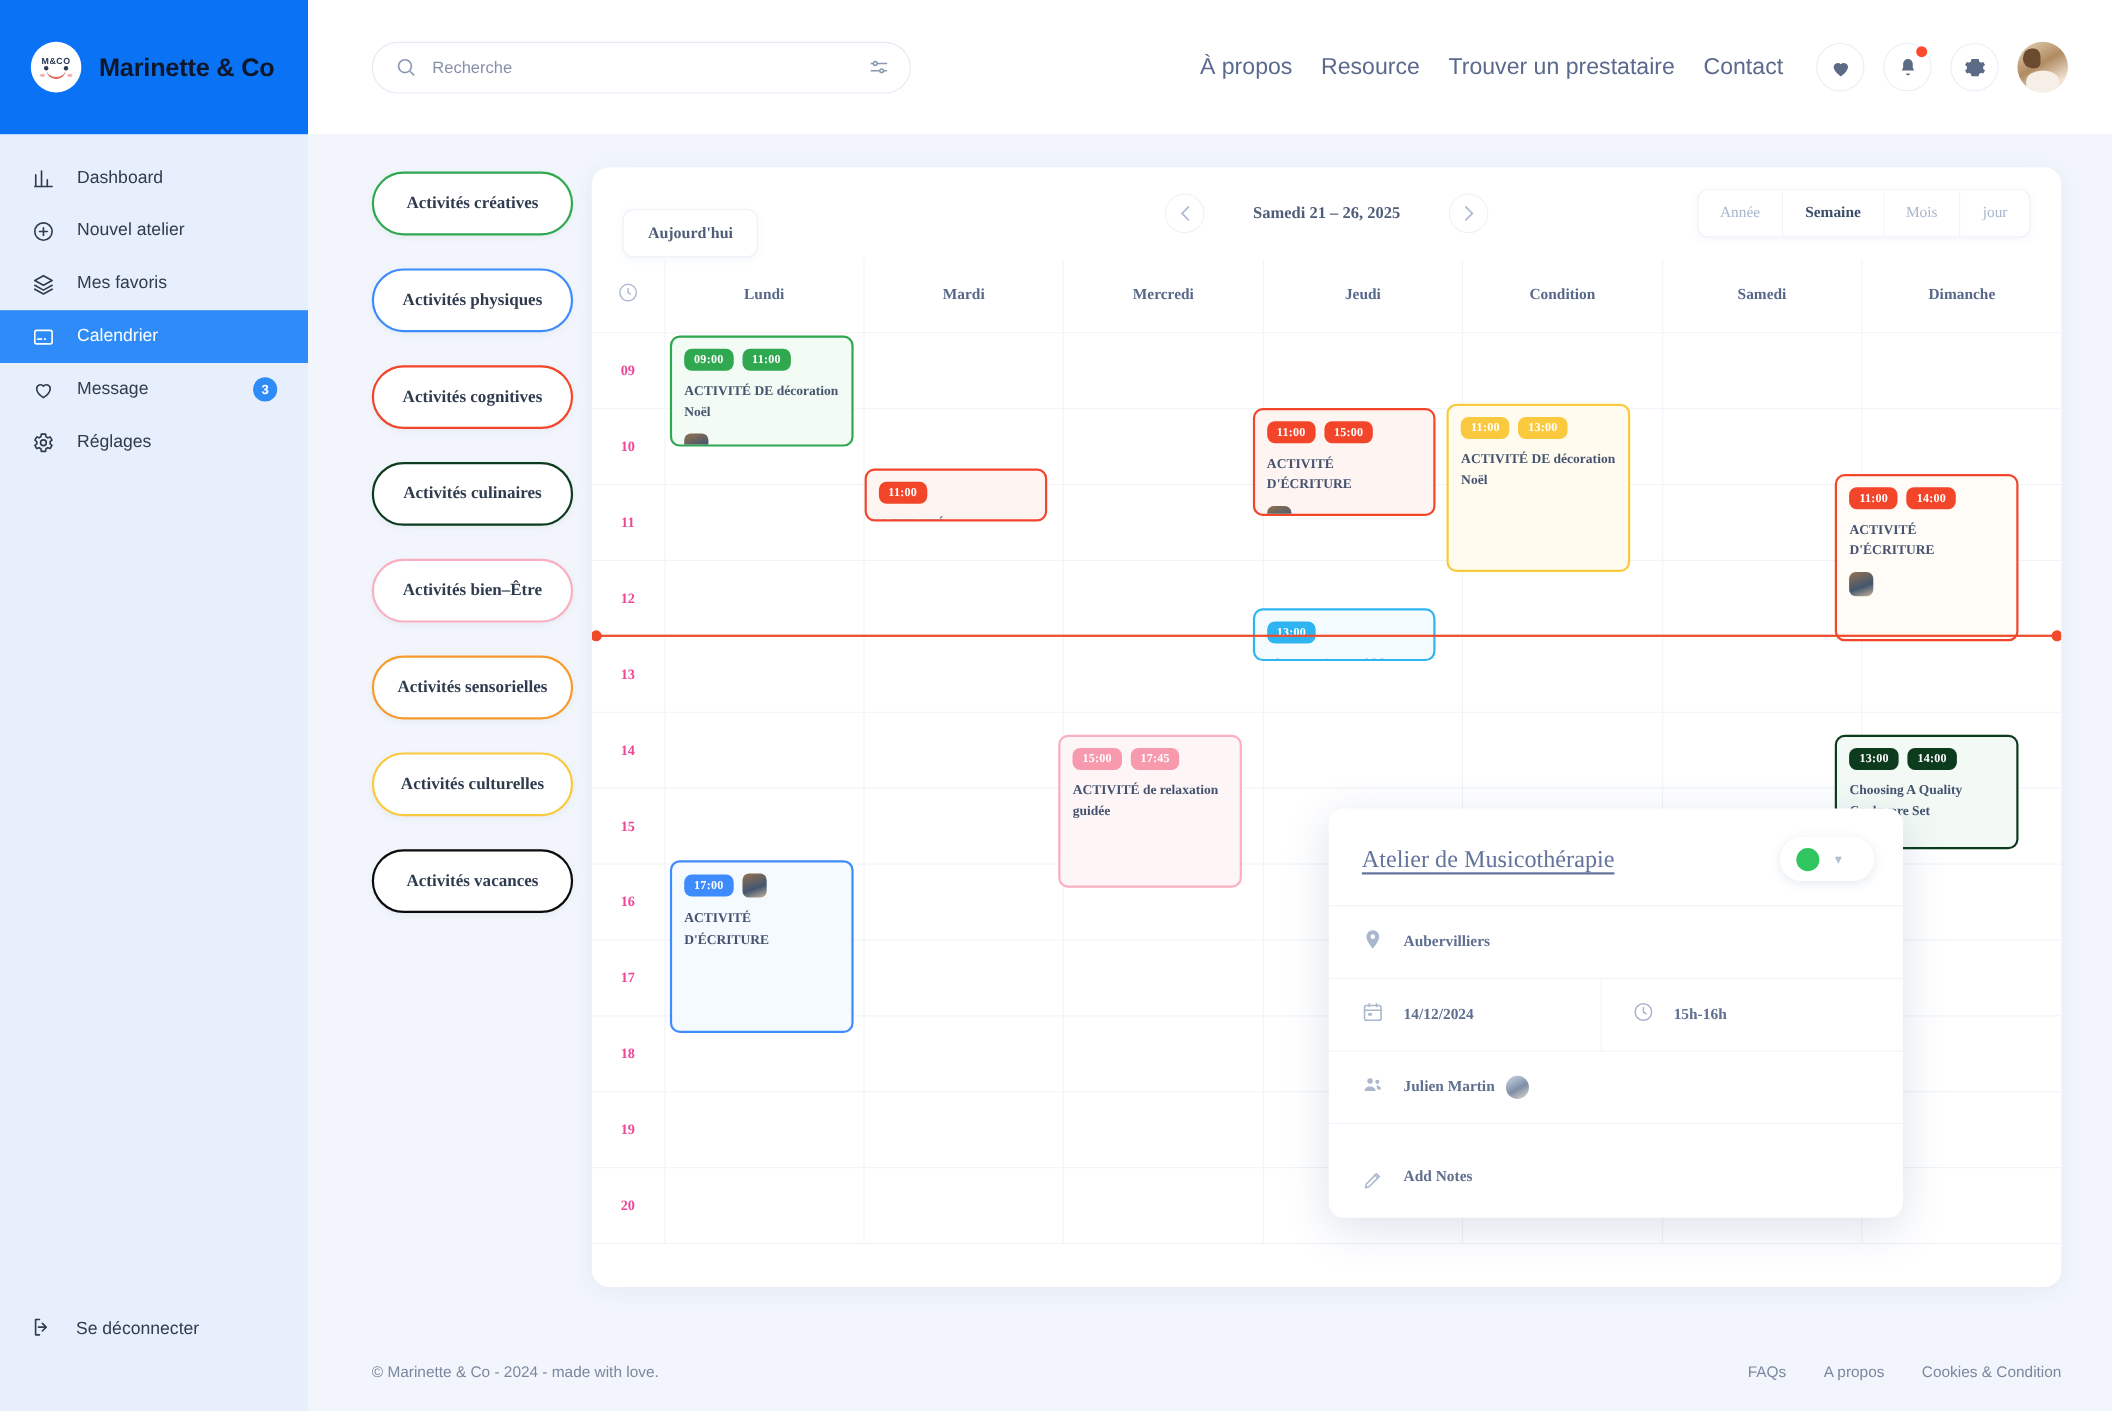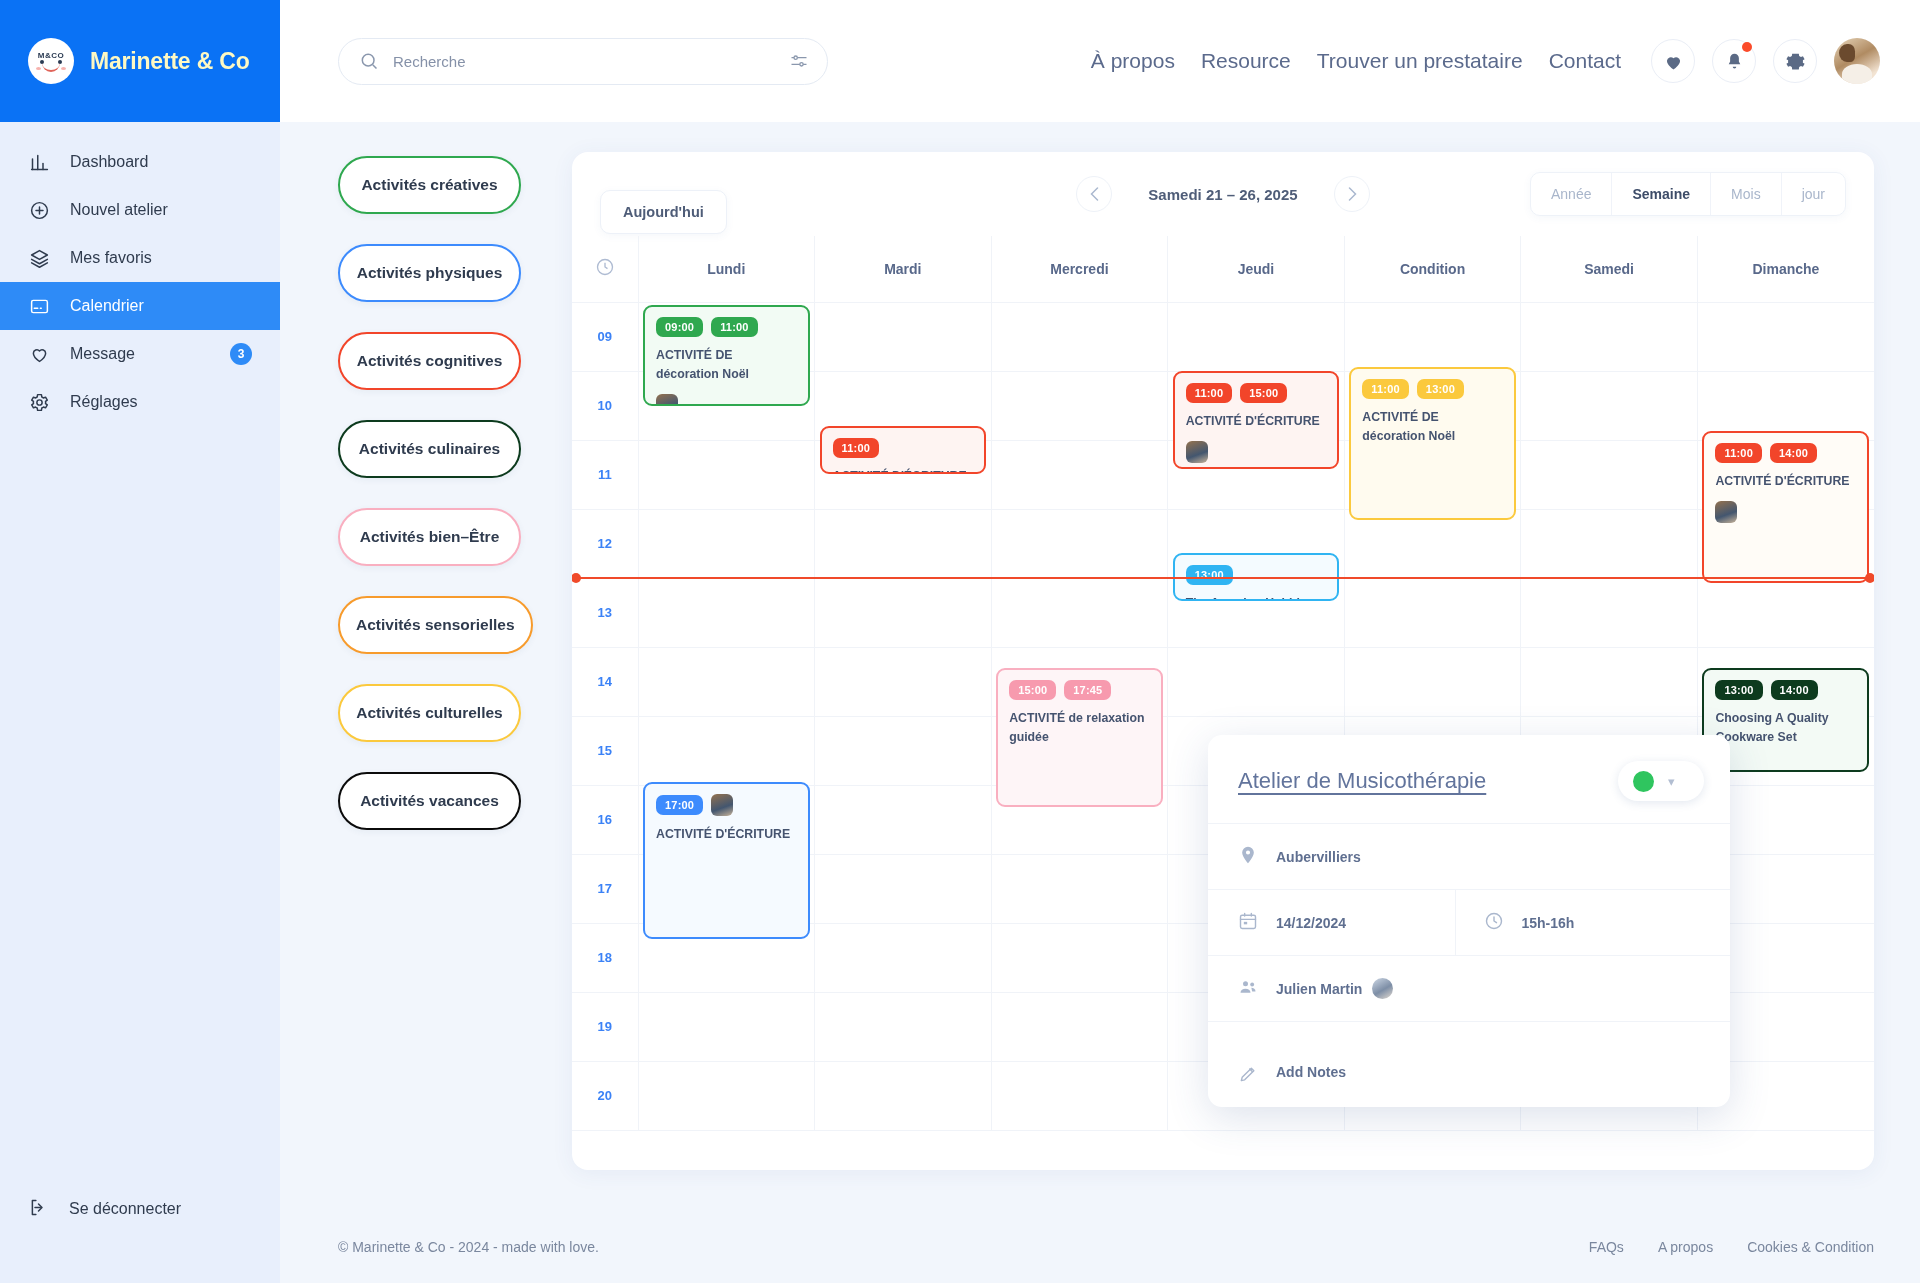--- a/index.html
+++ b/index.html
@@ -40,21 +40,21 @@
     position: absolute; top: 22px; left: 12px; right: 12px;
     display: flex; justify-content: space-between;
   }
   .brand-logo .eyes i { width: 4px; height: 4px; background: #2a3a52; border-radius: 50%; display: block; }
   .brand-logo .smile {
     position: absolute; left: 14px; right: 14px; top: 24px; height: 10px;
     border-bottom: 2px solid #e0645a; border-radius: 0 0 14px 14px;
   }
   .brand-logo .cheeks { position: absolute; top: 29px; left: 8px; right: 8px; display: flex; justify-content: space-between; }
   .brand-logo .cheeks i { width: 5px; height: 3px; background: #f7b2ad; border-radius: 50%; display: block; }
-  .brand-name { color: #fef9c3; font-size: 23px; font-weight: bold; letter-spacing: -.2px; }
+  .brand-name { color: #0f172a; font-size: 23px; font-weight: bold; letter-spacing: -.2px; }
 
   .nav { padding-top: 16px; }
   .nav-item {
     height: 48px; display: flex; align-items: center; gap: 20px;
     padding: 0 28px; font-size: 16px; color: #2f3b4e;
     cursor: pointer; position: relative;
   }
   .nav-item.active { background: #2e8bf7; color: #fff; }
   .nav-item.active .ic svg { stroke: #fff; }
   .nav-item .ic { width: 22px; height: 22px; display: flex; align-items: center; justify-content: center; flex: 0 0 22px; }
@@ -113,21 +113,21 @@
   }
   .avatar-hdr::after {
     content: ""; position: absolute; left: 8px; bottom: 0; width: 30px; height: 20px;
     background: #f5efe7; border-radius: 50% 50% 0 0;
   }
   .avatar-hdr::before {
     content: ""; position: absolute; left: 5px; top: 6px; width: 16px; height: 18px;
     background: #6b4a2e; border-radius: 50% 40% 30% 50%;
   }
 
-  .content { flex: 1; display: flex; padding: 30px 46px 0 58px; gap: 34px; min-height: 0; }
+  .content { flex: 1; display: flex; padding: 30px 46px 0 58px; min-height: 0; font-family: Liberation Serif, serif; }
 
   
   .cats { display: flex; flex-direction: column; gap: 30px; padding-top: 4px; flex: 0 0 200px; }
   .pill {
     min-width: 183px; height: 58px; border-radius: 34px; background: #fff;
     border: 2.5px solid #ccc; display: inline-flex; align-items: center; justify-content: center;
     font-size: 15.5px; font-weight: bold; color: #2f3b4e; white-space: nowrap;
     padding: 0 16px; cursor: pointer; align-self: flex-start;
     box-shadow: 0 2px 7px rgba(40,60,100,.06);
   }
@@ -175,21 +175,21 @@
   .cal-grid thead th {
     height: 66px; font-size: 14px; font-weight: bold; color: #58688a;
     border-top: 0;
   }
   .cal-grid thead th:first-child { border-left: 0; }
   .cal-grid thead th:last-child { border-right: 0; }
   .cal-grid tbody td { height: 69px; }
   .cal-grid tbody td:first-child { border-left: 0; }
   .cal-grid tbody td:last-child { border-right: 0; }
   .cal-grid tbody td.tcol {
-    font-size: 13px; font-weight: bold; color: #3b82f6; text-align: center; vertical-align: middle;
+    font-size: 13px; font-weight: bold; color: #ec4899; text-align: center; vertical-align: middle;
   }
   .clock-ic svg { width: 20px; height: 20px; fill: none; stroke: #aebbd2; stroke-width: 1.6; }
 
   
   .ev-layer { position: absolute; inset: 0; pointer-events: none; }
   .event {
     position: absolute; border-radius: 9px; border: 2px solid #ccc;
     padding: 10px 11px; pointer-events: auto; cursor: pointer; overflow: hidden;
   }
   .ev-times { display: flex; gap: 8px; margin-bottom: 9px; align-items: center; }

